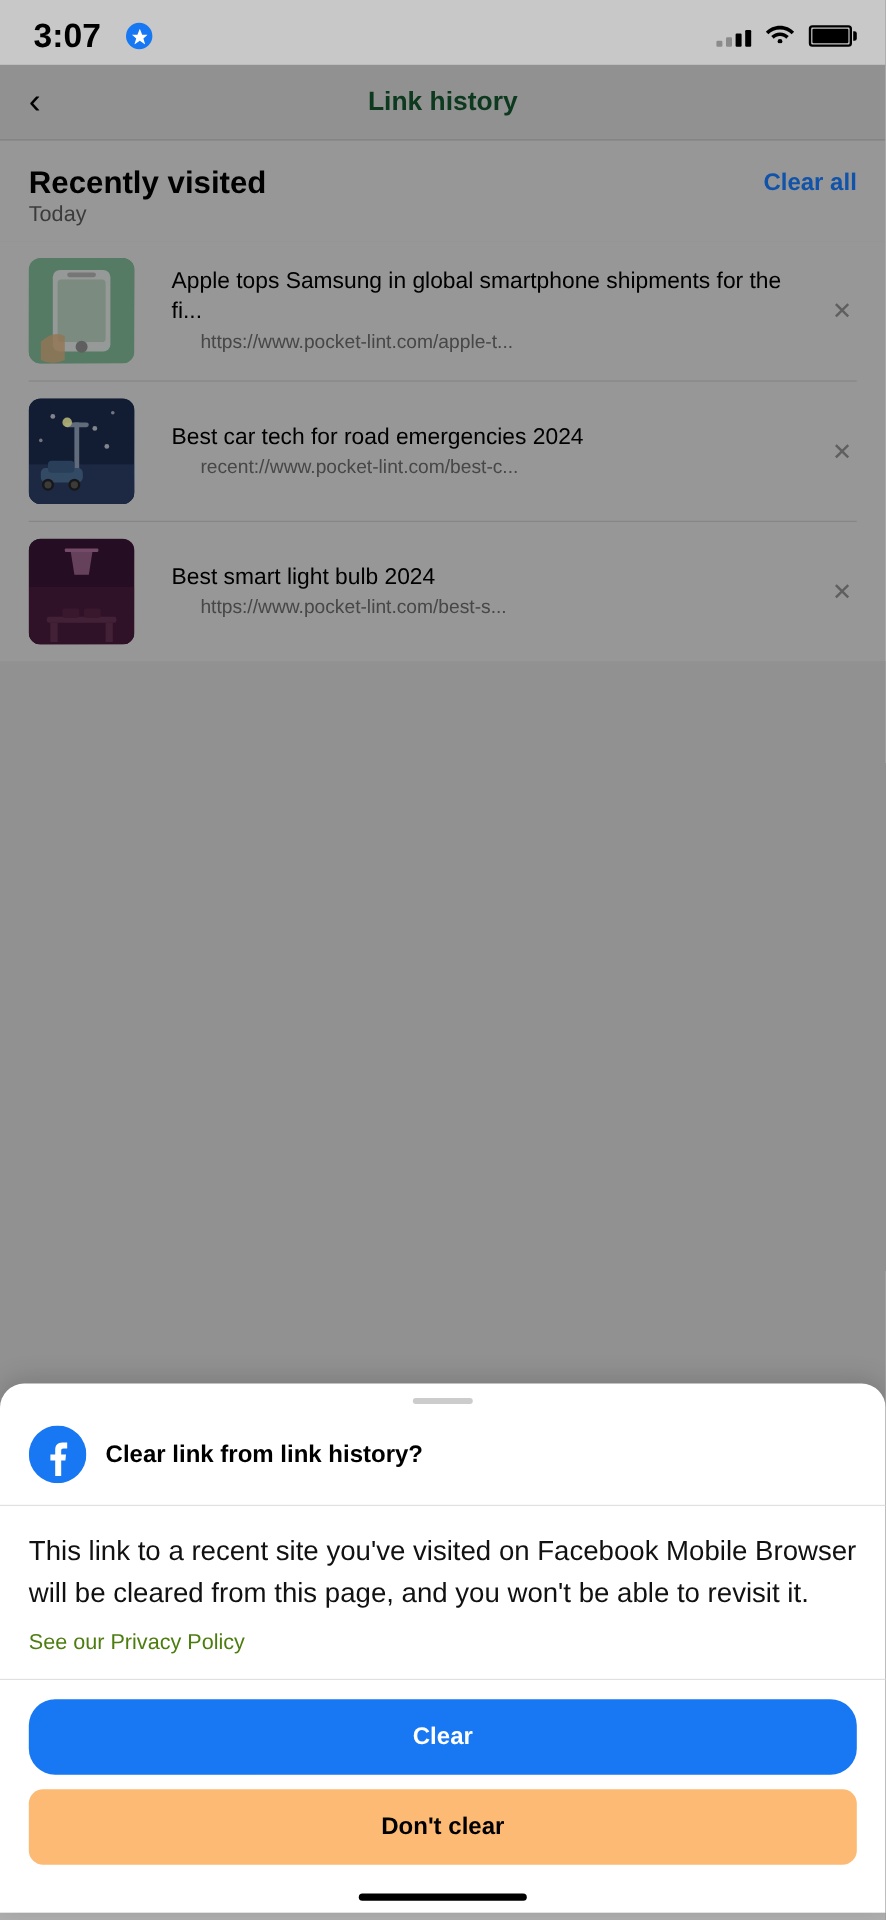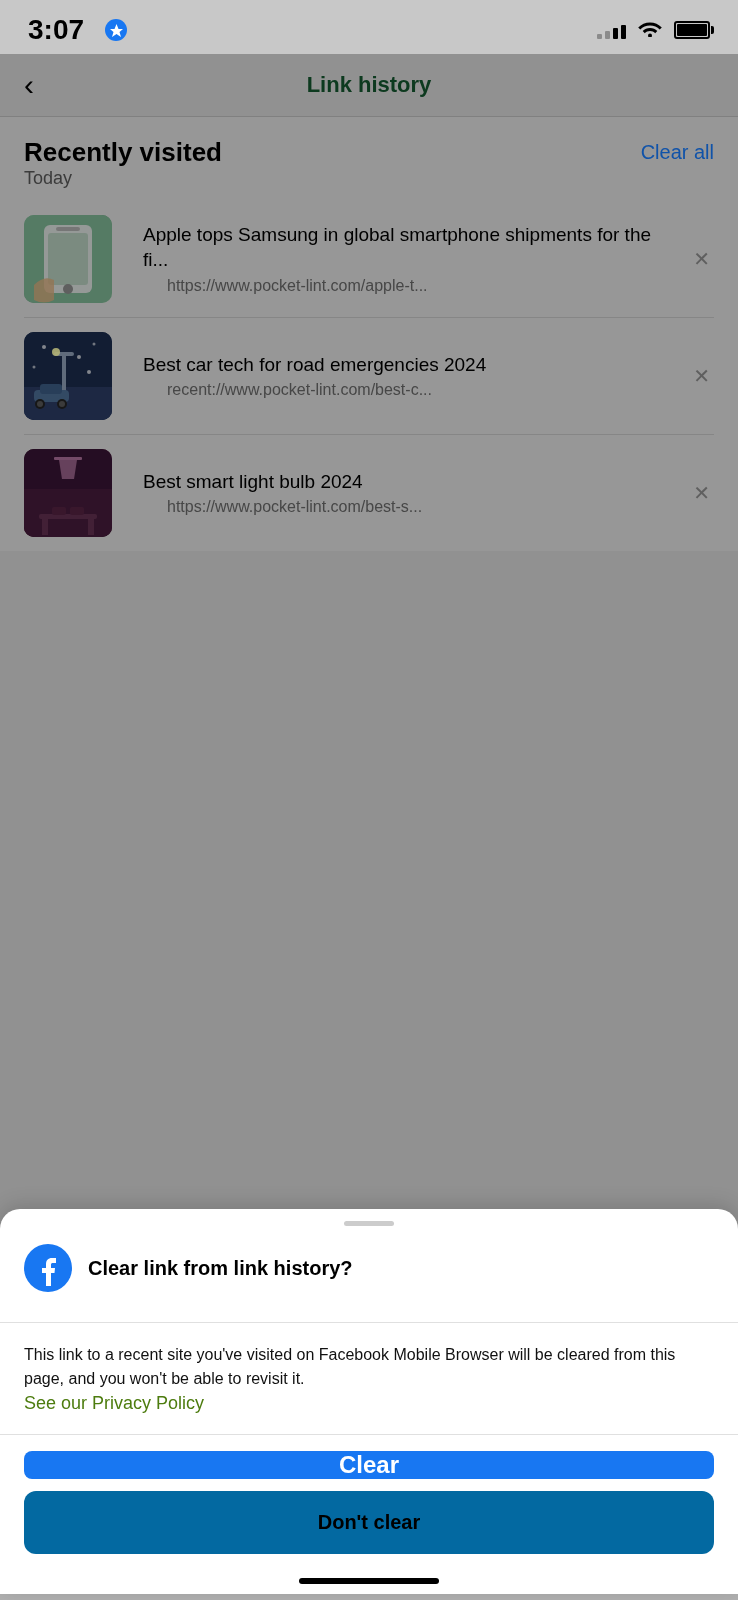--- a/index.html
+++ b/index.html
@@ -132,21 +132,21 @@
     }
     .section-title {
       font-size: 26px;
       font-weight: 700;
       color: #000;
     }
     .clear-all-btn {
       font-size: 20px;
       color: #1877f2;
       cursor: pointer;
-      font-weight: 400;
+      font-weight: 700;
     }
     .date-label {
       font-size: 18px;
       color: #555;
     }
 
     
     .history-list {
       background: #d8d8d8;
       padding: 0 24px;
@@ -242,70 +242,71 @@
     .sheet-handle {
       width: 50px;
       height: 5px;
       background: #ccc;
       border-radius: 3px;
       margin: 12px auto 18px auto;
     }
     .sheet-header {
       display: flex;
       align-items: center;
-      padding: 0 24px 30px 24px;
+      padding: 0 24px 18px 24px;
       gap: 16px;
       border-bottom: 1px solid #e0e0e0;
     }
     .fb-icon {
       width: 48px;
       height: 48px;
       flex-shrink: 0;
     }
     .sheet-title {
       font-size: 20px;
       font-weight: 700;
       color: #000;
     }
     .sheet-body {
       padding: 20px 24px;
       border-bottom: 1px solid #e0e0e0;
     }
     .sheet-description {
-      font-size: 16px;
+      font-size: 23px;
       color: #111;
       line-height: 1.5;
-      margin-bottom: 2px;
+      margin-bottom: 14px;
     }
     .privacy-link {
       font-size: 18px;
       color: #4d7c0f;
       cursor: pointer;
     }
     .sheet-actions {
       padding: 16px 24px 0 24px;
       display: flex;
       flex-direction: column;
       gap: 12px;
     }
     .btn-clear {
       width: 100%;
+      padding: 20px;
       background: #1877f2;
       color: #fff;
-      font-size: 24px;
+      font-size: 20px;
       font-weight: 600;
       border: none;
-      border-radius: 8px;
+      border-radius: 22px;
       cursor: pointer;
       text-align: center;
     }
     .btn-dont-clear {
       width: 100%;
       padding: 20px;
-      background: #0369a1;
+      background: #fdba74;
       color: #000;
       font-size: 20px;
       font-weight: 600;
       border: none;
       border-radius: 12px;
       cursor: pointer;
       text-align: center;
     }
 
     

